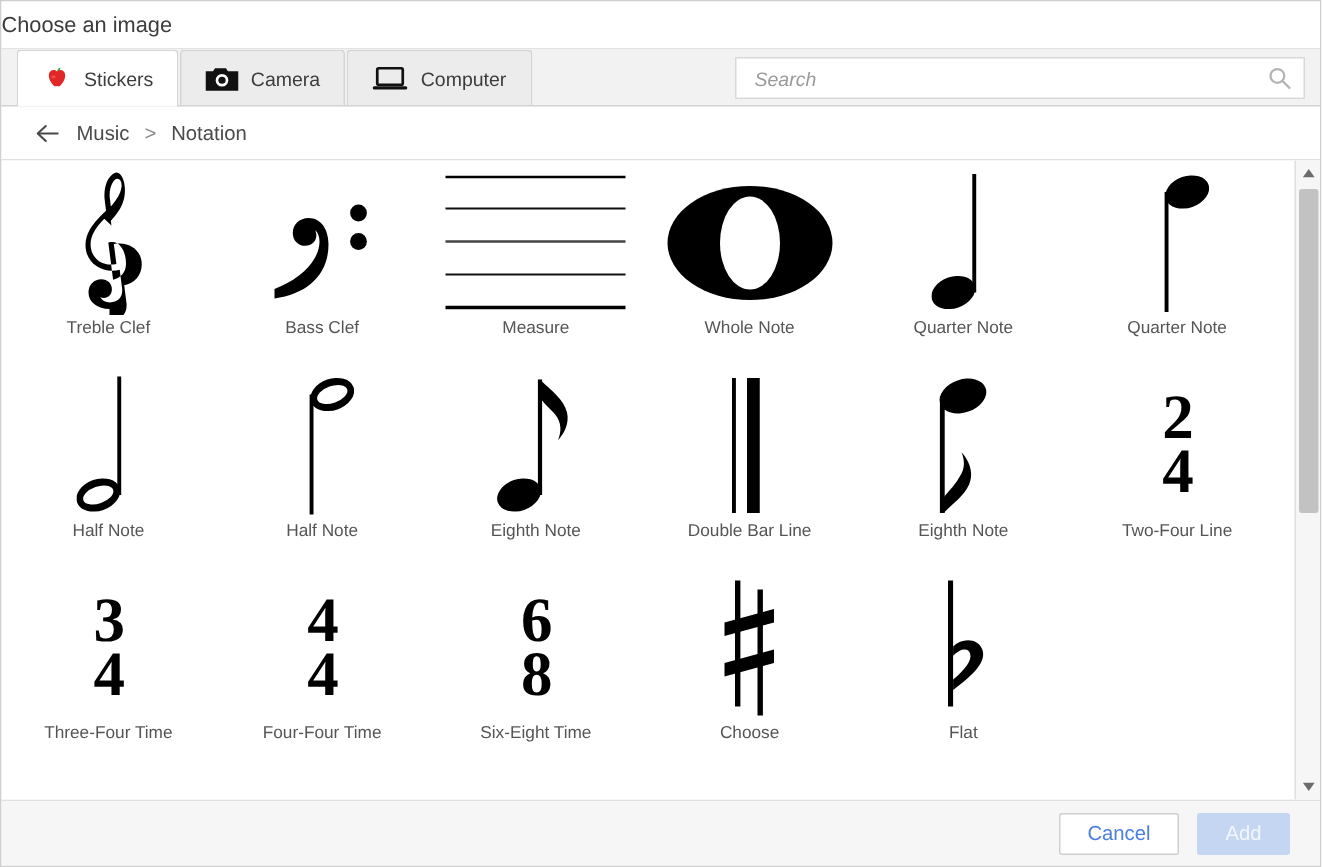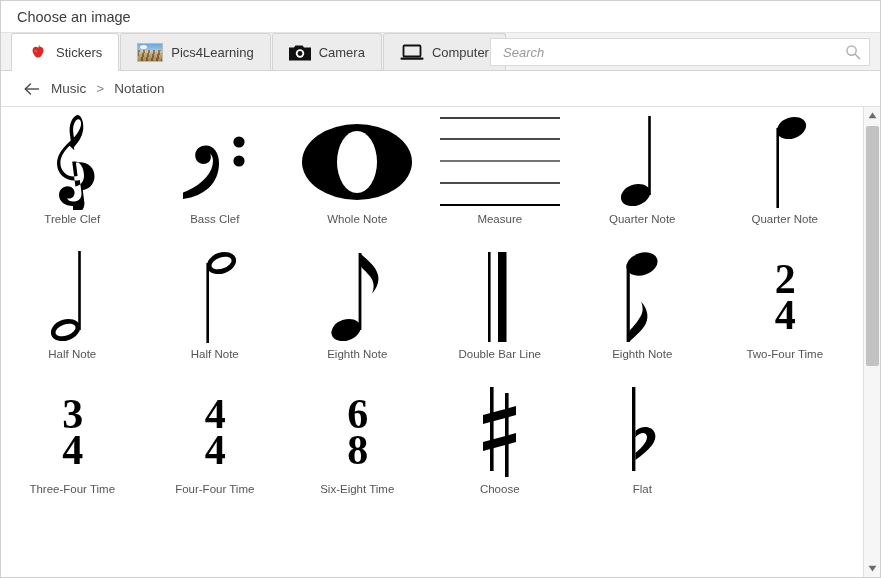--- a/index.html
+++ b/index.html
@@ -19,21 +19,21 @@
     flex-direction: column;
     border: 1px solid #cfcfcf;
   }
 
   
   .titlebar {
     height: 32px;
     flex: 0 0 32px;
     display: flex;
     align-items: center;
-    padding-left: 16px;
+    padding-left: 0;
     background: #ffffff;
     border-bottom: 1px solid #e3e3e3;
   }
   .titlebar .title {
     font-size: 14.5px;
     color: #3c3c3c;
   }
 
   
   .tabbar {
@@ -286,24 +286,20 @@
       <span class="ico ico-apple">
         <svg width="20" height="20" viewBox="0 0 20 20">
           <path d="M10 4.6c-1.2-1-3-1.2-4.2-.2C4.4 5.6 4.2 7.8 5 9.8c.7 1.8 1.9 3.4 2.9 4.3.7.6 1.4.6 2.1.2.7.4 1.4.4 2.1-.2 1-.9 2.2-2.5 2.9-4.3.8-2 .6-4.2-.8-5.4-1.2-1-3-.8-4.2.2z" fill="#e02828"></path>
           <path d="M10.1 4.4c.2-1 .9-2 2.1-2.4.1 1.1-.6 2.2-2.1 2.4z" fill="#2f9e2f"></path>
           <ellipse cx="7.6" cy="8.2" rx="1.5" ry="1.1" fill="#ff6b6b" opacity=".55"></ellipse>
         </svg>
       </span>
       <span class="tab-label">Stickers</span>
     </div>
 
-    <div class="tab">
-      <span class="ico ico-p4l"></span>
-      <span class="tab-label">Pics4Learning</span>
-    </div>
 
     <div class="tab">
       <span class="ico ico-camera">
         <svg width="22" height="17" viewBox="0 0 22 17">
           <path d="M0 3.5h5l1.4-2h7.2L15 3.5h7v13H0z" fill="#111"></path>
           <circle cx="11" cy="9.5" r="4.2" fill="#fff"></circle>
           <circle cx="11" cy="9.5" r="2.4" fill="#111"></circle>
         </svg>
       </span>
       <span class="tab-label">Camera</span>
@@ -361,41 +357,41 @@
       <path d="M4 80c22-3 36-16 36-36 0-10.4-5.3-17.6-13.2-17.6-6.2 0-10.6 4.3-10.6 9.9 0 5 3.6 8.6 8.3 8.6 4.3 0 7.4-3 7.4-7 0-1.3-.3-2.5-.9-3.5 1.9 1.6 3 4.3 3 7.6 0 10.8-9.4 22.6-26.2 30l-3.8 1.6V80z" fill="#000"></path>
       <path d="M12 14.5C12 6.8 19.3 1 28.7 1 41.4 1 50 10.9 50 25.7c0 9.2-3.3 17.8-9.6 25.2C34.5 58 25.8 63.4 14.4 67.3l-2.6.9-1.3-3.6 2.5-.9c20-7.2 31-20 31-35.6C44 15.5 37.8 6.6 28.3 6.6c-5.8 0-9.7 3.3-9.7 7.8 0 1 .2 2 .6 2.9-1.8-.6-3.2-1.8-4.2-3.3-.6-.9-1-1.9-1-2.9z" fill="#000" opacity="0"></path>
       <circle cx="60" cy="23" r="5.6" fill="#000"></circle>
       <circle cx="60" cy="42" r="5.6" fill="#000"></circle>
     </svg>
             </div>
             <div class="caption">Bass Clef</div>
           </div>
           <div class="cell">
             <div class="art">
-              <svg width="112" height="78" viewBox="0 0 112 78">
-      <ellipse cx="56" cy="39" rx="55" ry="38" fill="#000"></ellipse>
-      <ellipse cx="56" cy="39" rx="20" ry="31" fill="#fff"></ellipse>
-    </svg>
-            </div>
-            <div class="caption">Whole Note</div>
-          </div>
-          <div class="cell">
-            <div class="art">
               <svg width="122" height="92" viewBox="0 0 122 92">
       <line x1="1" y1="2" x2="121" y2="2" stroke="#000" stroke-width="1.6"></line>
       <line x1="1" y1="23" x2="121" y2="23" stroke="#111" stroke-width="1.3"></line>
       <line x1="1" y1="45" x2="121" y2="45" stroke="#444" stroke-width="1.6"></line>
       <line x1="1" y1="67" x2="121" y2="67" stroke="#111" stroke-width="1.3"></line>
       <line x1="1" y1="89" x2="121" y2="89" stroke="#000" stroke-width="2.2"></line>
     </svg>
             </div>
             <div class="caption">Measure</div>
           </div>
           <div class="cell">
             <div class="art">
+              <svg width="112" height="78" viewBox="0 0 112 78">
+      <ellipse cx="56" cy="39" rx="55" ry="38" fill="#000"></ellipse>
+      <ellipse cx="56" cy="39" rx="20" ry="31" fill="#fff"></ellipse>
+    </svg>
+            </div>
+            <div class="caption">Whole Note</div>
+          </div>
+          <div class="cell">
+            <div class="art">
               <svg width="42" height="96" viewBox="0 0 42 96">
       <ellipse cx="14.5" cy="81" rx="15" ry="10.5" fill="#000" transform="rotate(-19 14.5 81)"></ellipse>
       <rect x="27.2" y="2" width="2.6" height="79" fill="#000"></rect>
     </svg>
             </div>
             <div class="caption">Quarter Note</div>
           </div>
           <div class="cell">
             <div class="art">
               <svg width="42" height="96" viewBox="0 0 42 96">
@@ -458,21 +454,21 @@
             </div>
             <div class="caption">Eighth Note</div>
           </div>
           <div class="cell">
             <div class="art">
               <div class="timesig">
                 <div>2</div>
                 <div>4</div>
               </div>
             </div>
-            <div class="caption">Two-Four Time</div>
+            <div class="caption">Two-Four Line</div>
           </div>
           <div class="cell">
             <div class="art">
               <div class="timesig">
                 <div>3</div>
                 <div>4</div>
               </div>
             </div>
             <div class="caption">Three-Four Time</div>
           </div>
@@ -551,14 +547,18 @@
         <div class="sb-thumb" id="sbthumb" style="height: 55%;"></div>
       </div>
       <div class="sb-btn">
         <svg width="9" height="7" viewBox="0 0 9 7">
             <polygon points="4.5,6.4 0.6,0.8 8.4,0.8" fill="#6b6b6b"></polygon>
           </svg>
       </div>
     </div>
   </div>
 
+  <div class="footer">
+    <button class="btn btn-cancel">Cancel</button>
+    <button class="btn btn-add">Add</button>
+  </div>
 
 </div>
 
 </body></html>

